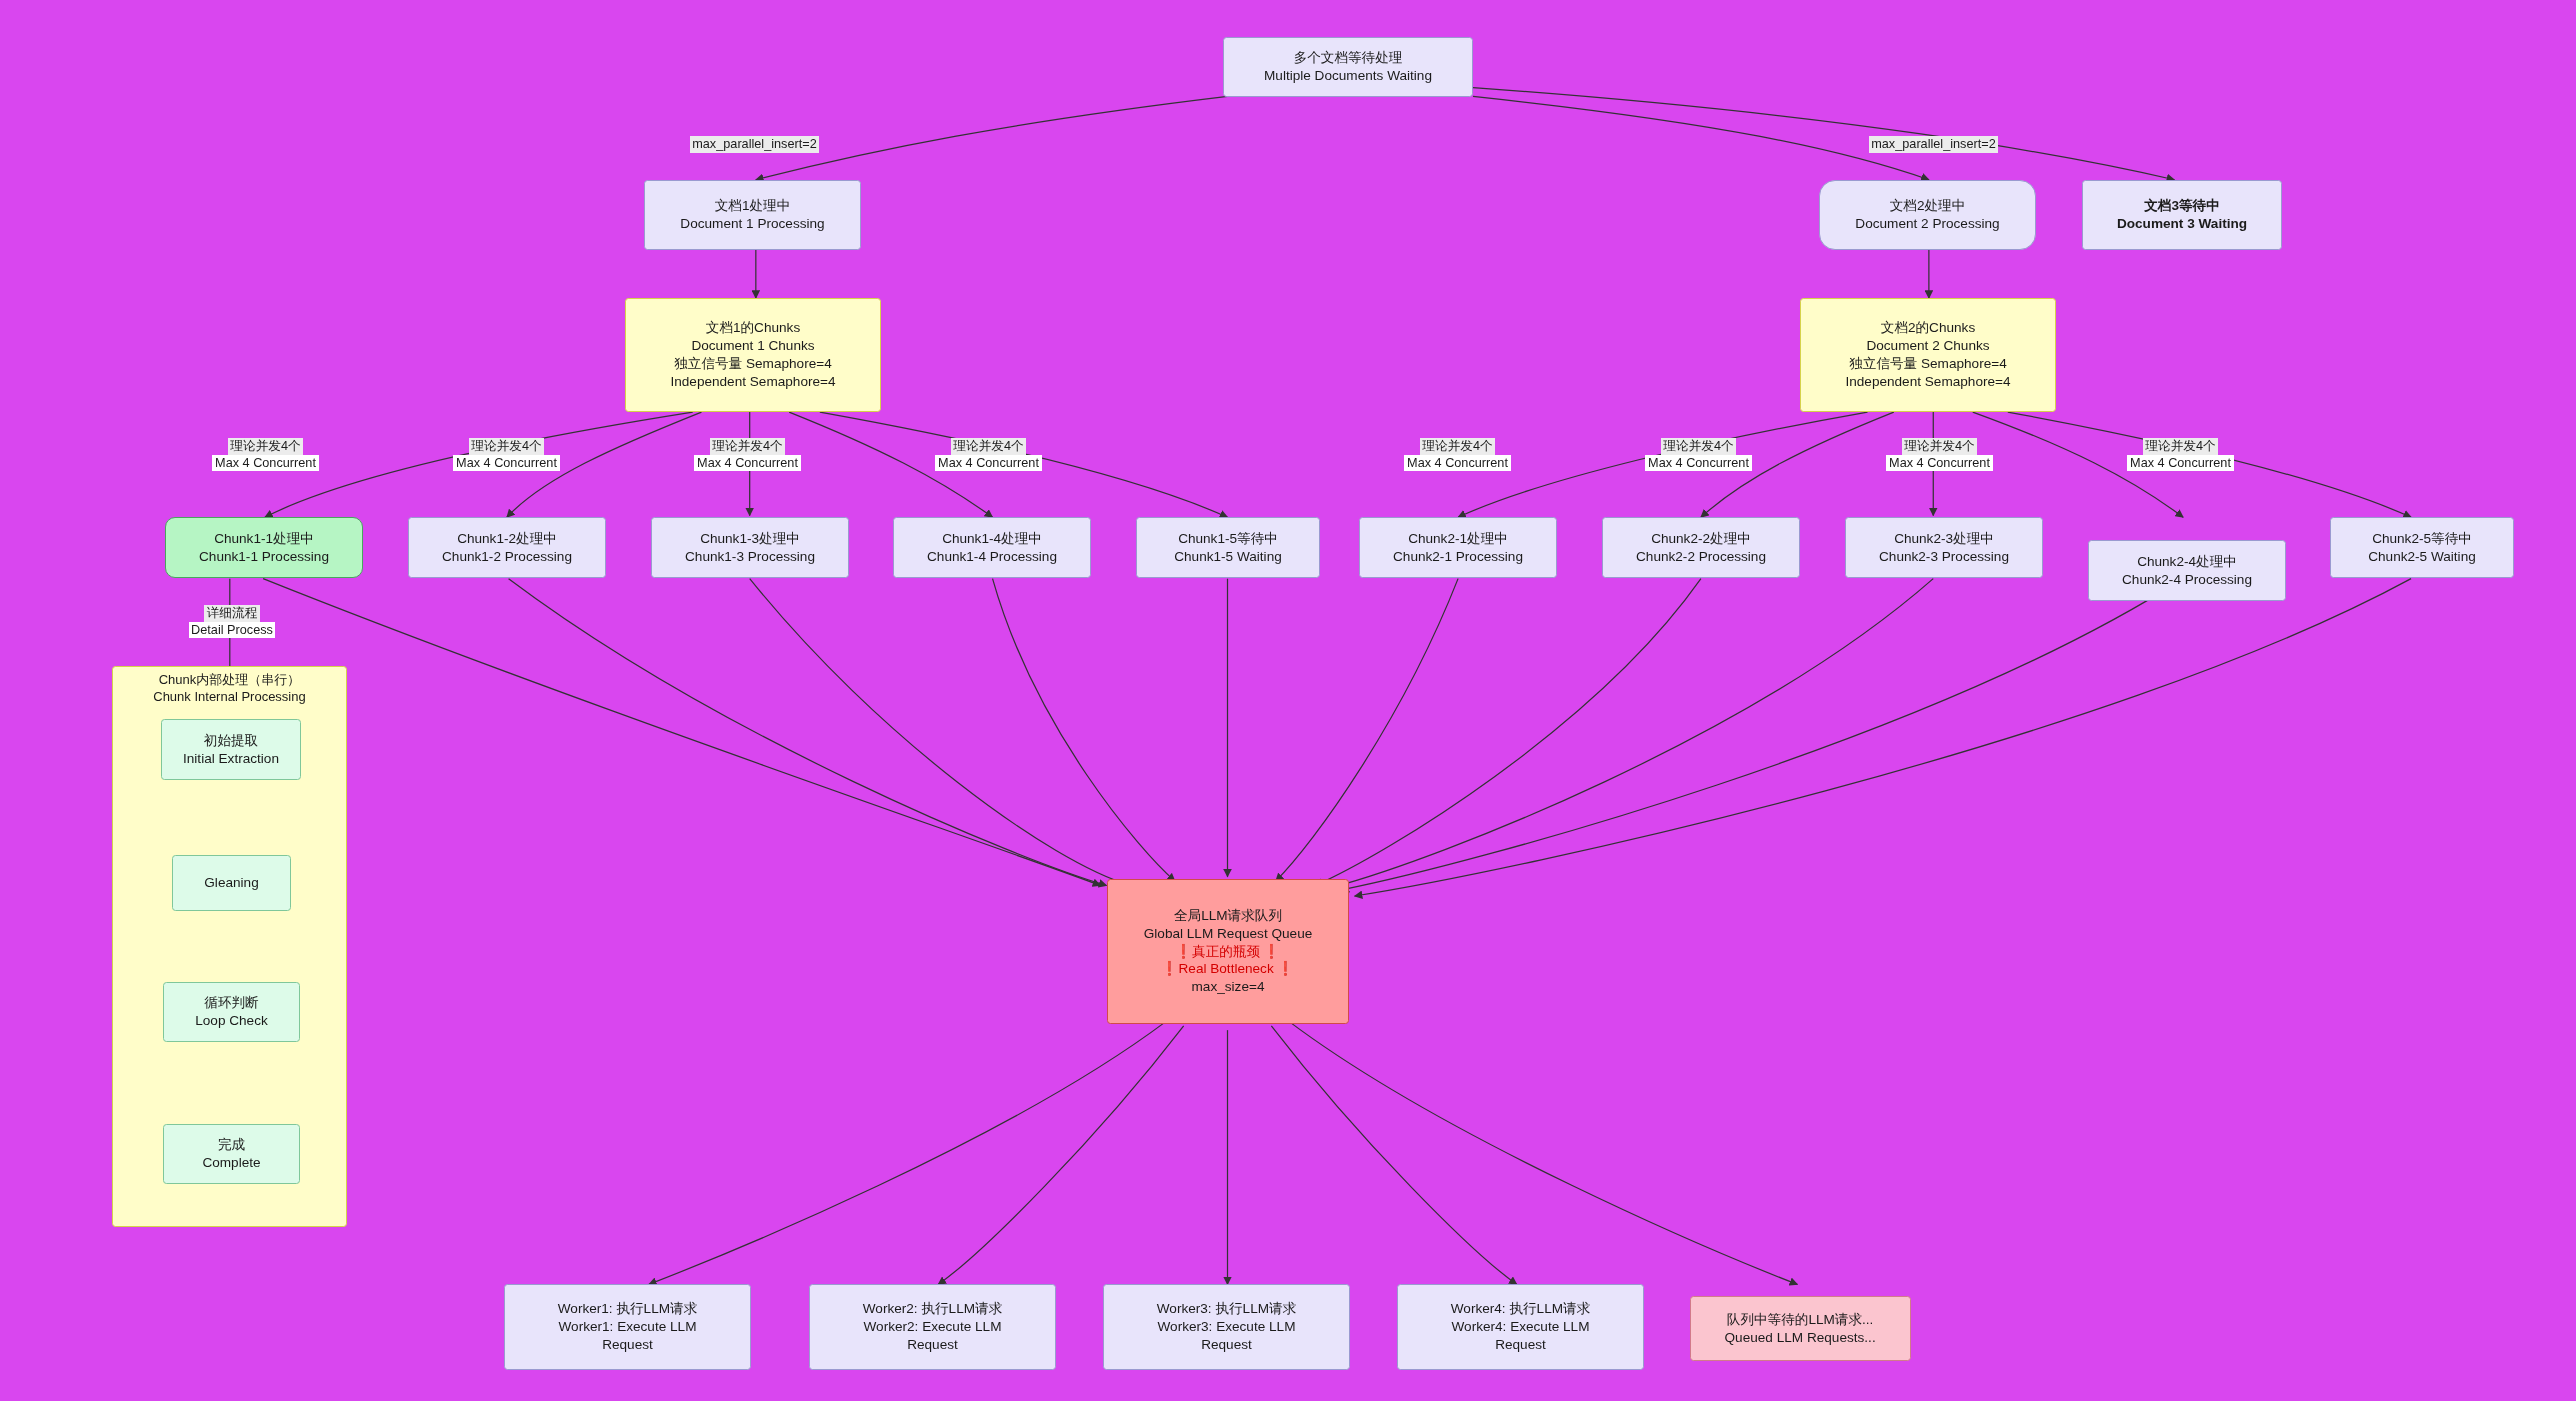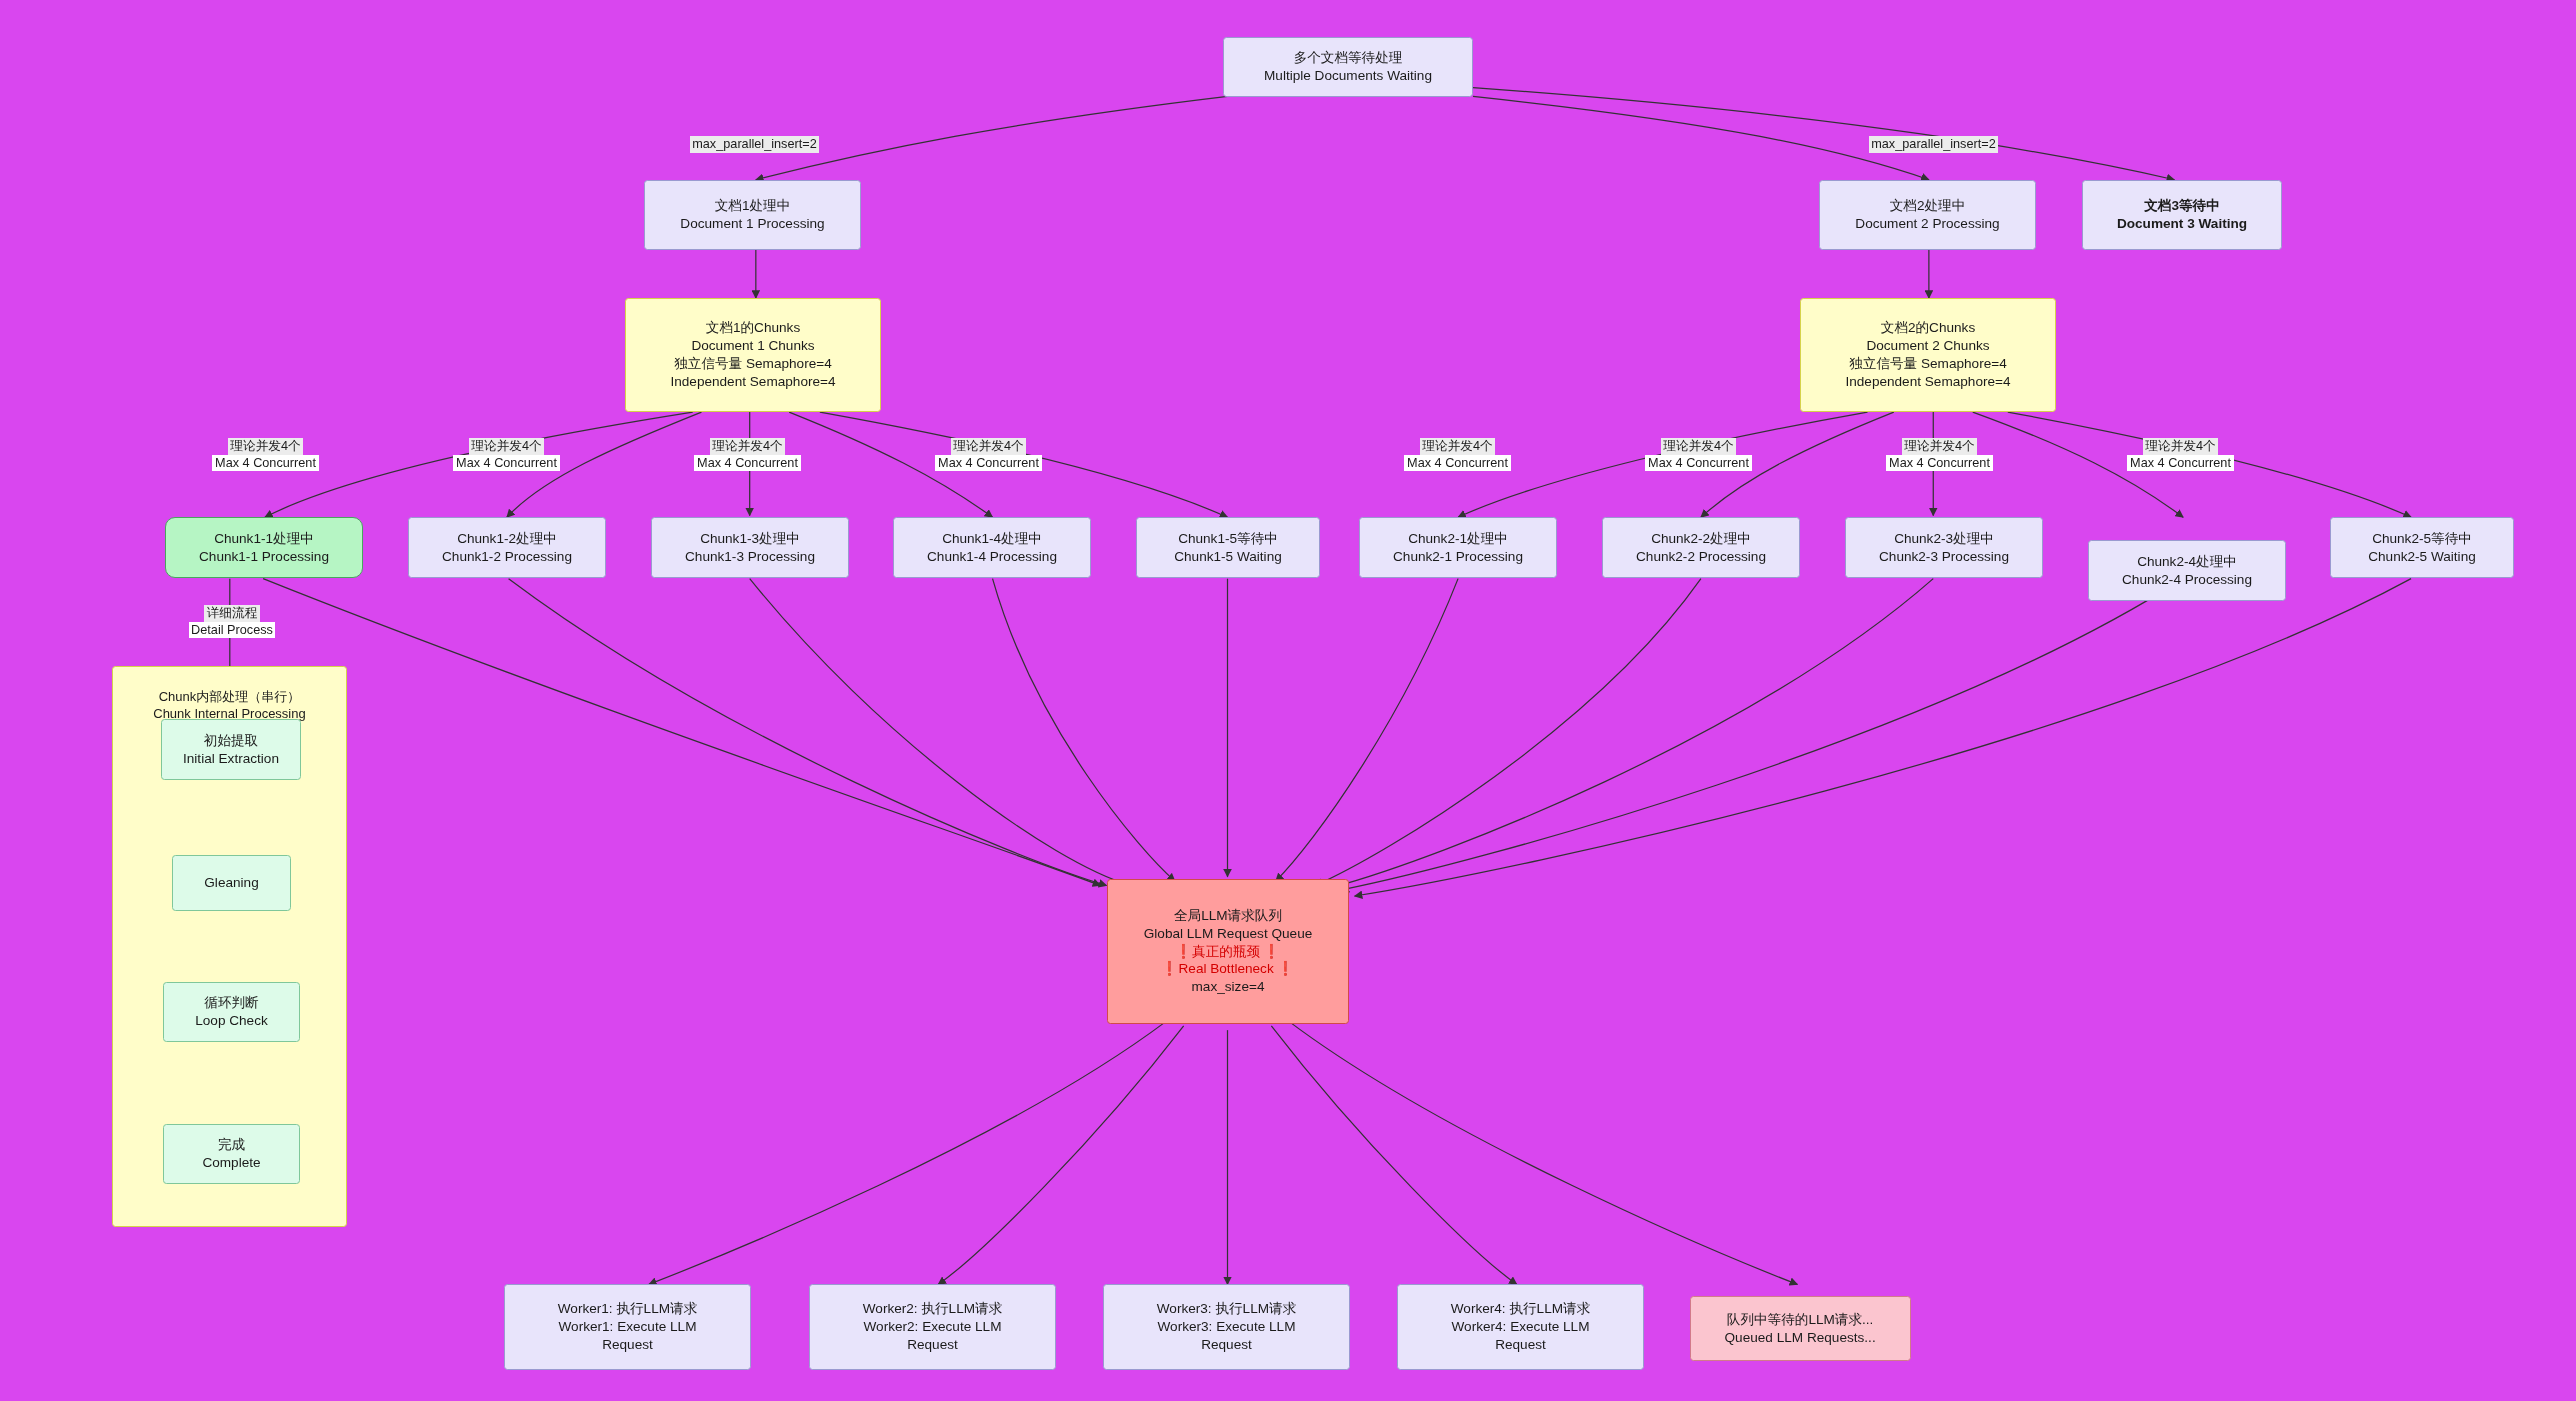--- a/index.html
+++ b/index.html
@@ -16,21 +16,21 @@
   .edgelabel .bot{background:#ffffff;display:inline-block;padding:0 2.6px;}
   .purple{background:#e8e4fb;border-color:#9a9ad0;}
   .yellow{background:#fffdc9;border-color:#d6d24a;}
   .green{background:#b6f5c4;border-color:#49a55f;border-radius:10px;}
   .mint{background:#ddfbe9;border-color:#7fc79a;}
   .red{background:#ff9d9d;border-color:#d24a4a;}
   .pink{background:#fbc5cf;border-color:#d27a8a;padding-left:8px;}
   .subgraph{position:absolute;box-sizing:border-box;background:#fffdc9;border:0.9px solid #d6d24a;
             border-radius:3.5px;}
   .subgraph-title{position:absolute;text-align:center;font-size:13px;line-height:1.3;color:#1b1b1b;
-                  width:100%;top:22px;left:0;}
+                  width:100%;top:5px;left:0;}
   .bold-red{color:#d40000;}
 </style>
 </head>
 <body>
 
 <div id="stage">
 
   <svg id="edges" viewBox="0 0 2938 1598" width="2576" height="1401">
     <defs>
       <marker id="arrow" viewBox="0 0 10 10" refX="9" refY="5" markerWidth="7" markerHeight="7" orient="auto-start-reverse">
@@ -93,21 +93,21 @@
     <span class="top">max_parallel_insert=2</span>
   </div>
   <div class="edgelabel" style="left:1850px;top:136px;width:167px;">
     <span class="top">max_parallel_insert=2</span>
   </div>
 
   <div class="node purple" style="left:644px;top:180px;width:217px;height:70px;">
     <span class="ln">文档1处理中</span>
     <span class="ln">Document 1 Processing</span>
   </div>
-  <div class="node purple" style="left:1819px;top:180px;width:217px;height:70px;">
+  <div class="node purple" style="left:1819px;top:180px;width:217px;height:70px;border-radius:16px;">
     <span class="ln">文档2处理中</span>
     <span class="ln">Document 2 Processing</span>
   </div>
   <div class="node purple" style="left:2082px;top:180px;width:200px;height:70px;font-weight:bold;">
     <span class="ln">文档3等待中</span>
     <span class="ln">Document 3 Waiting</span>
   </div>
 
   <div class="node yellow" style="left:625px;top:298px;width:256px;height:114px;">
     <span class="ln">文档1的Chunks</span>

